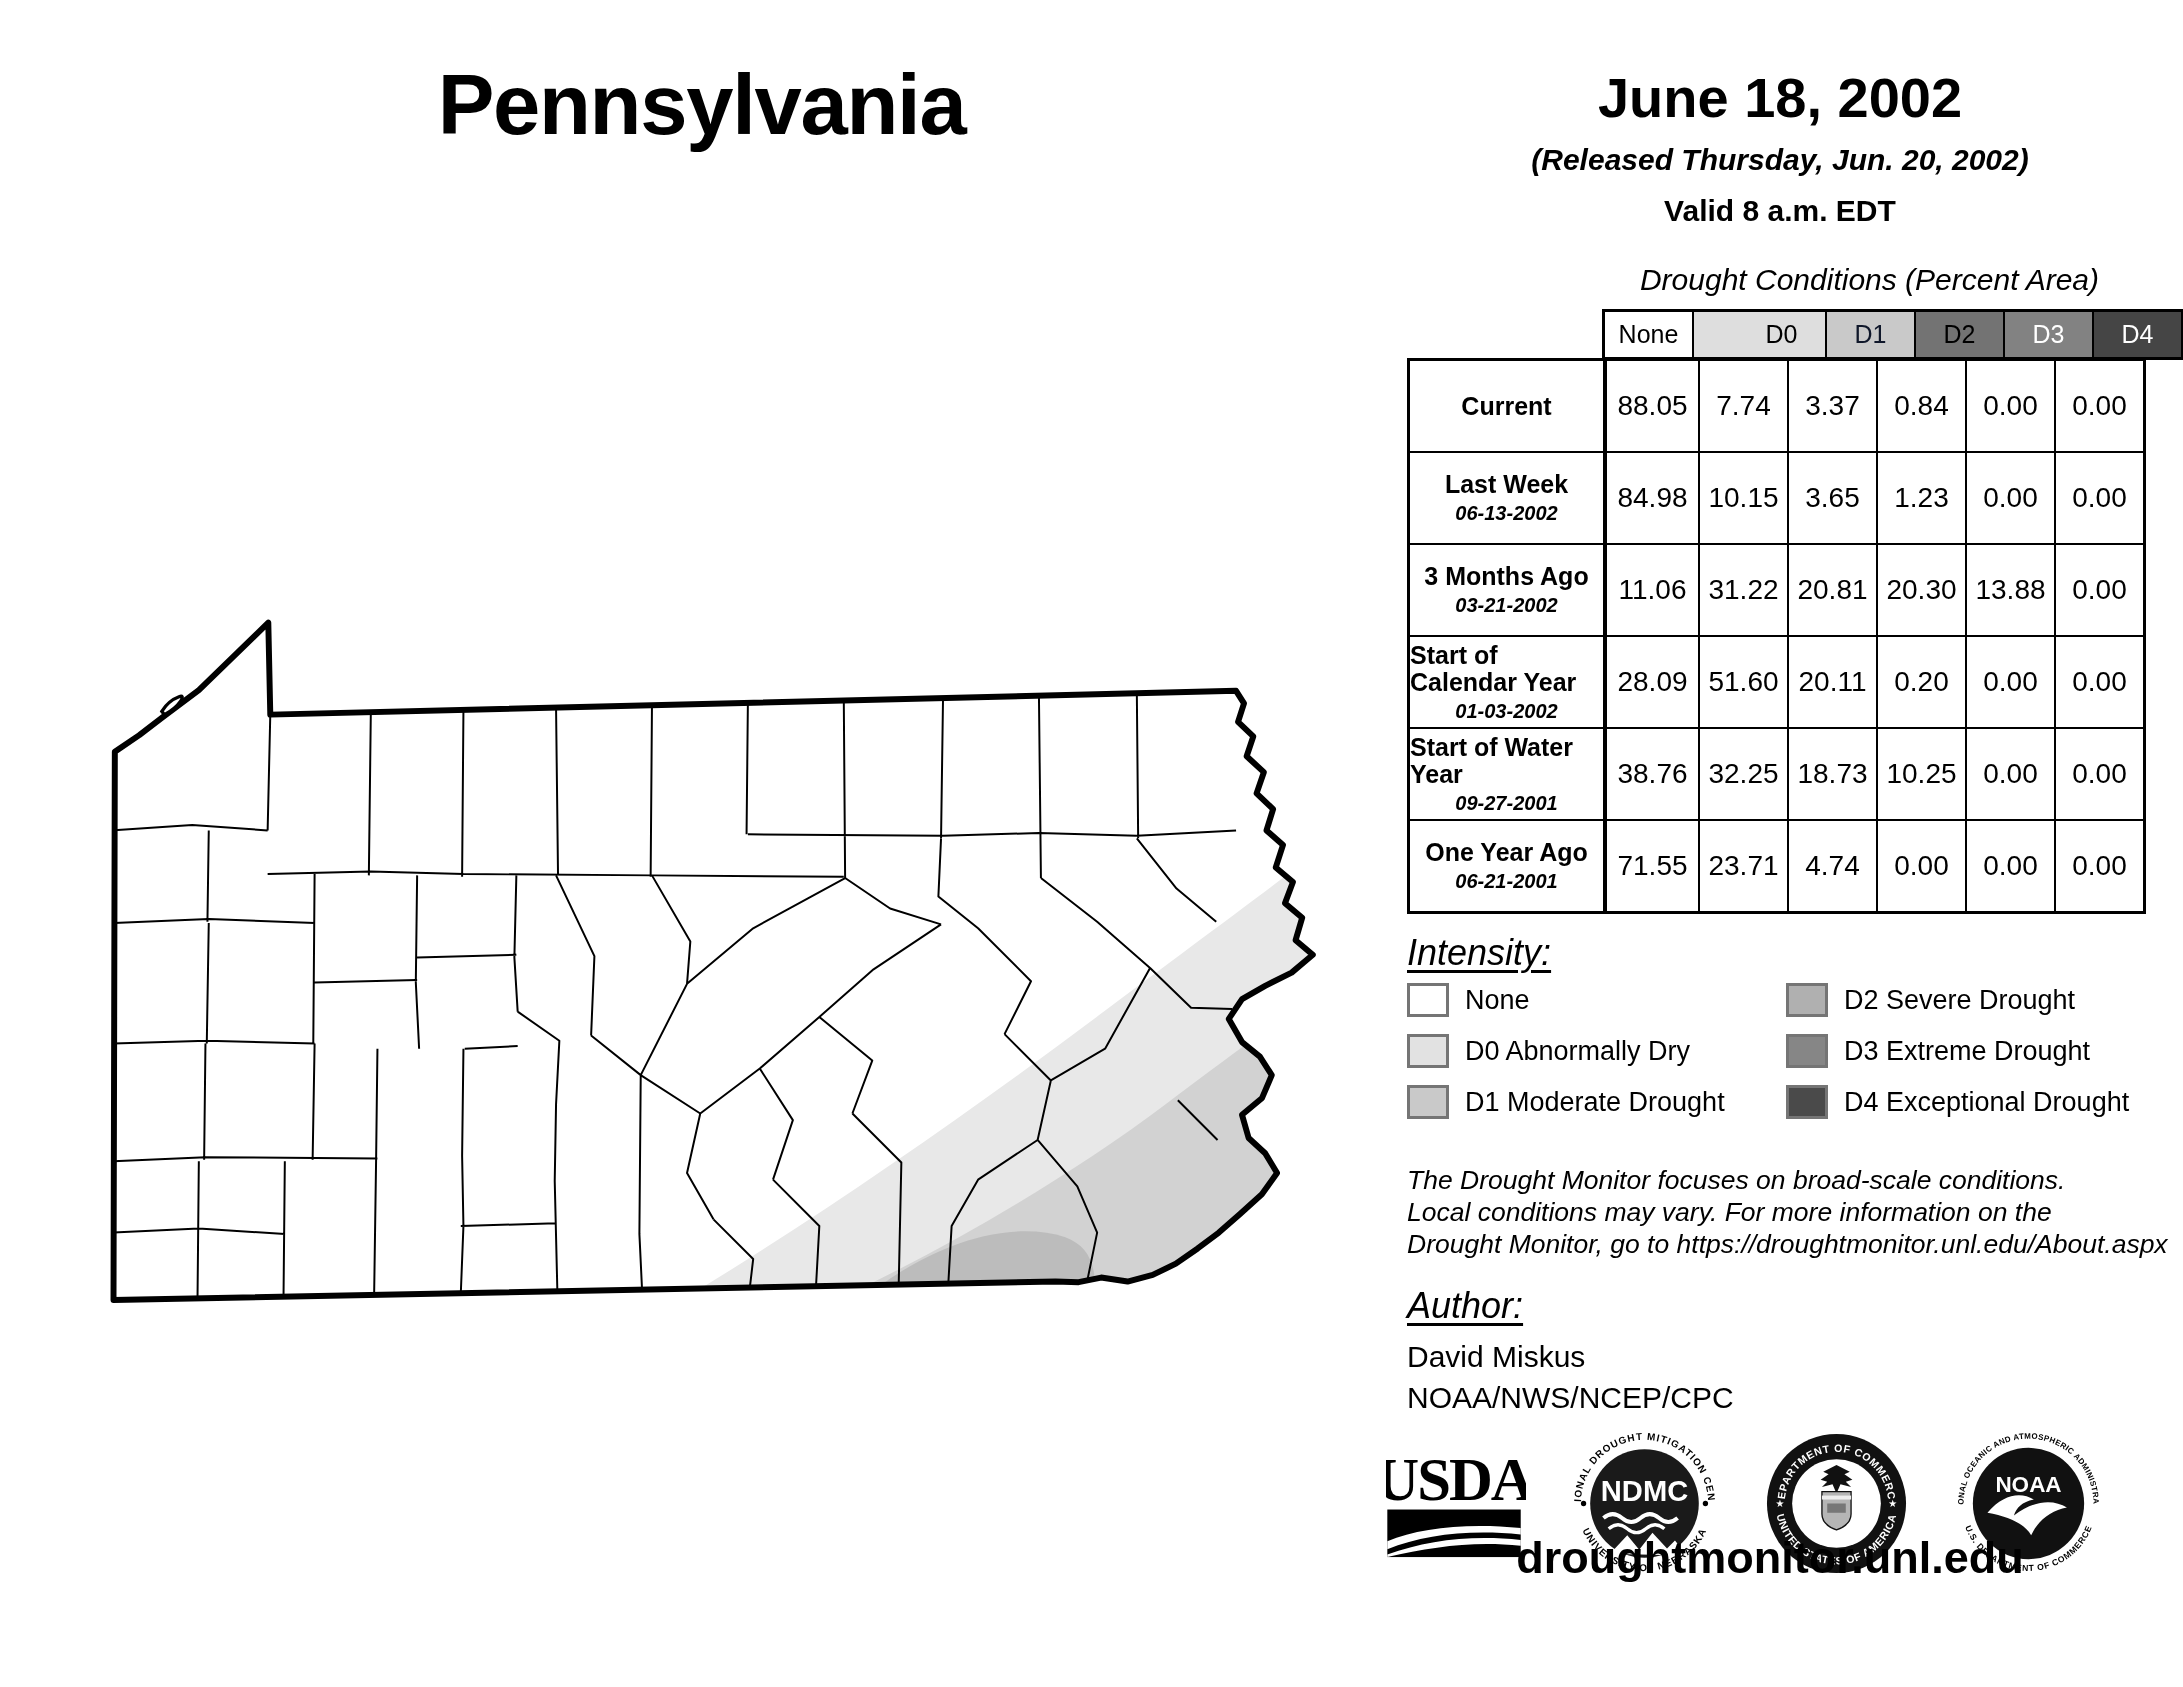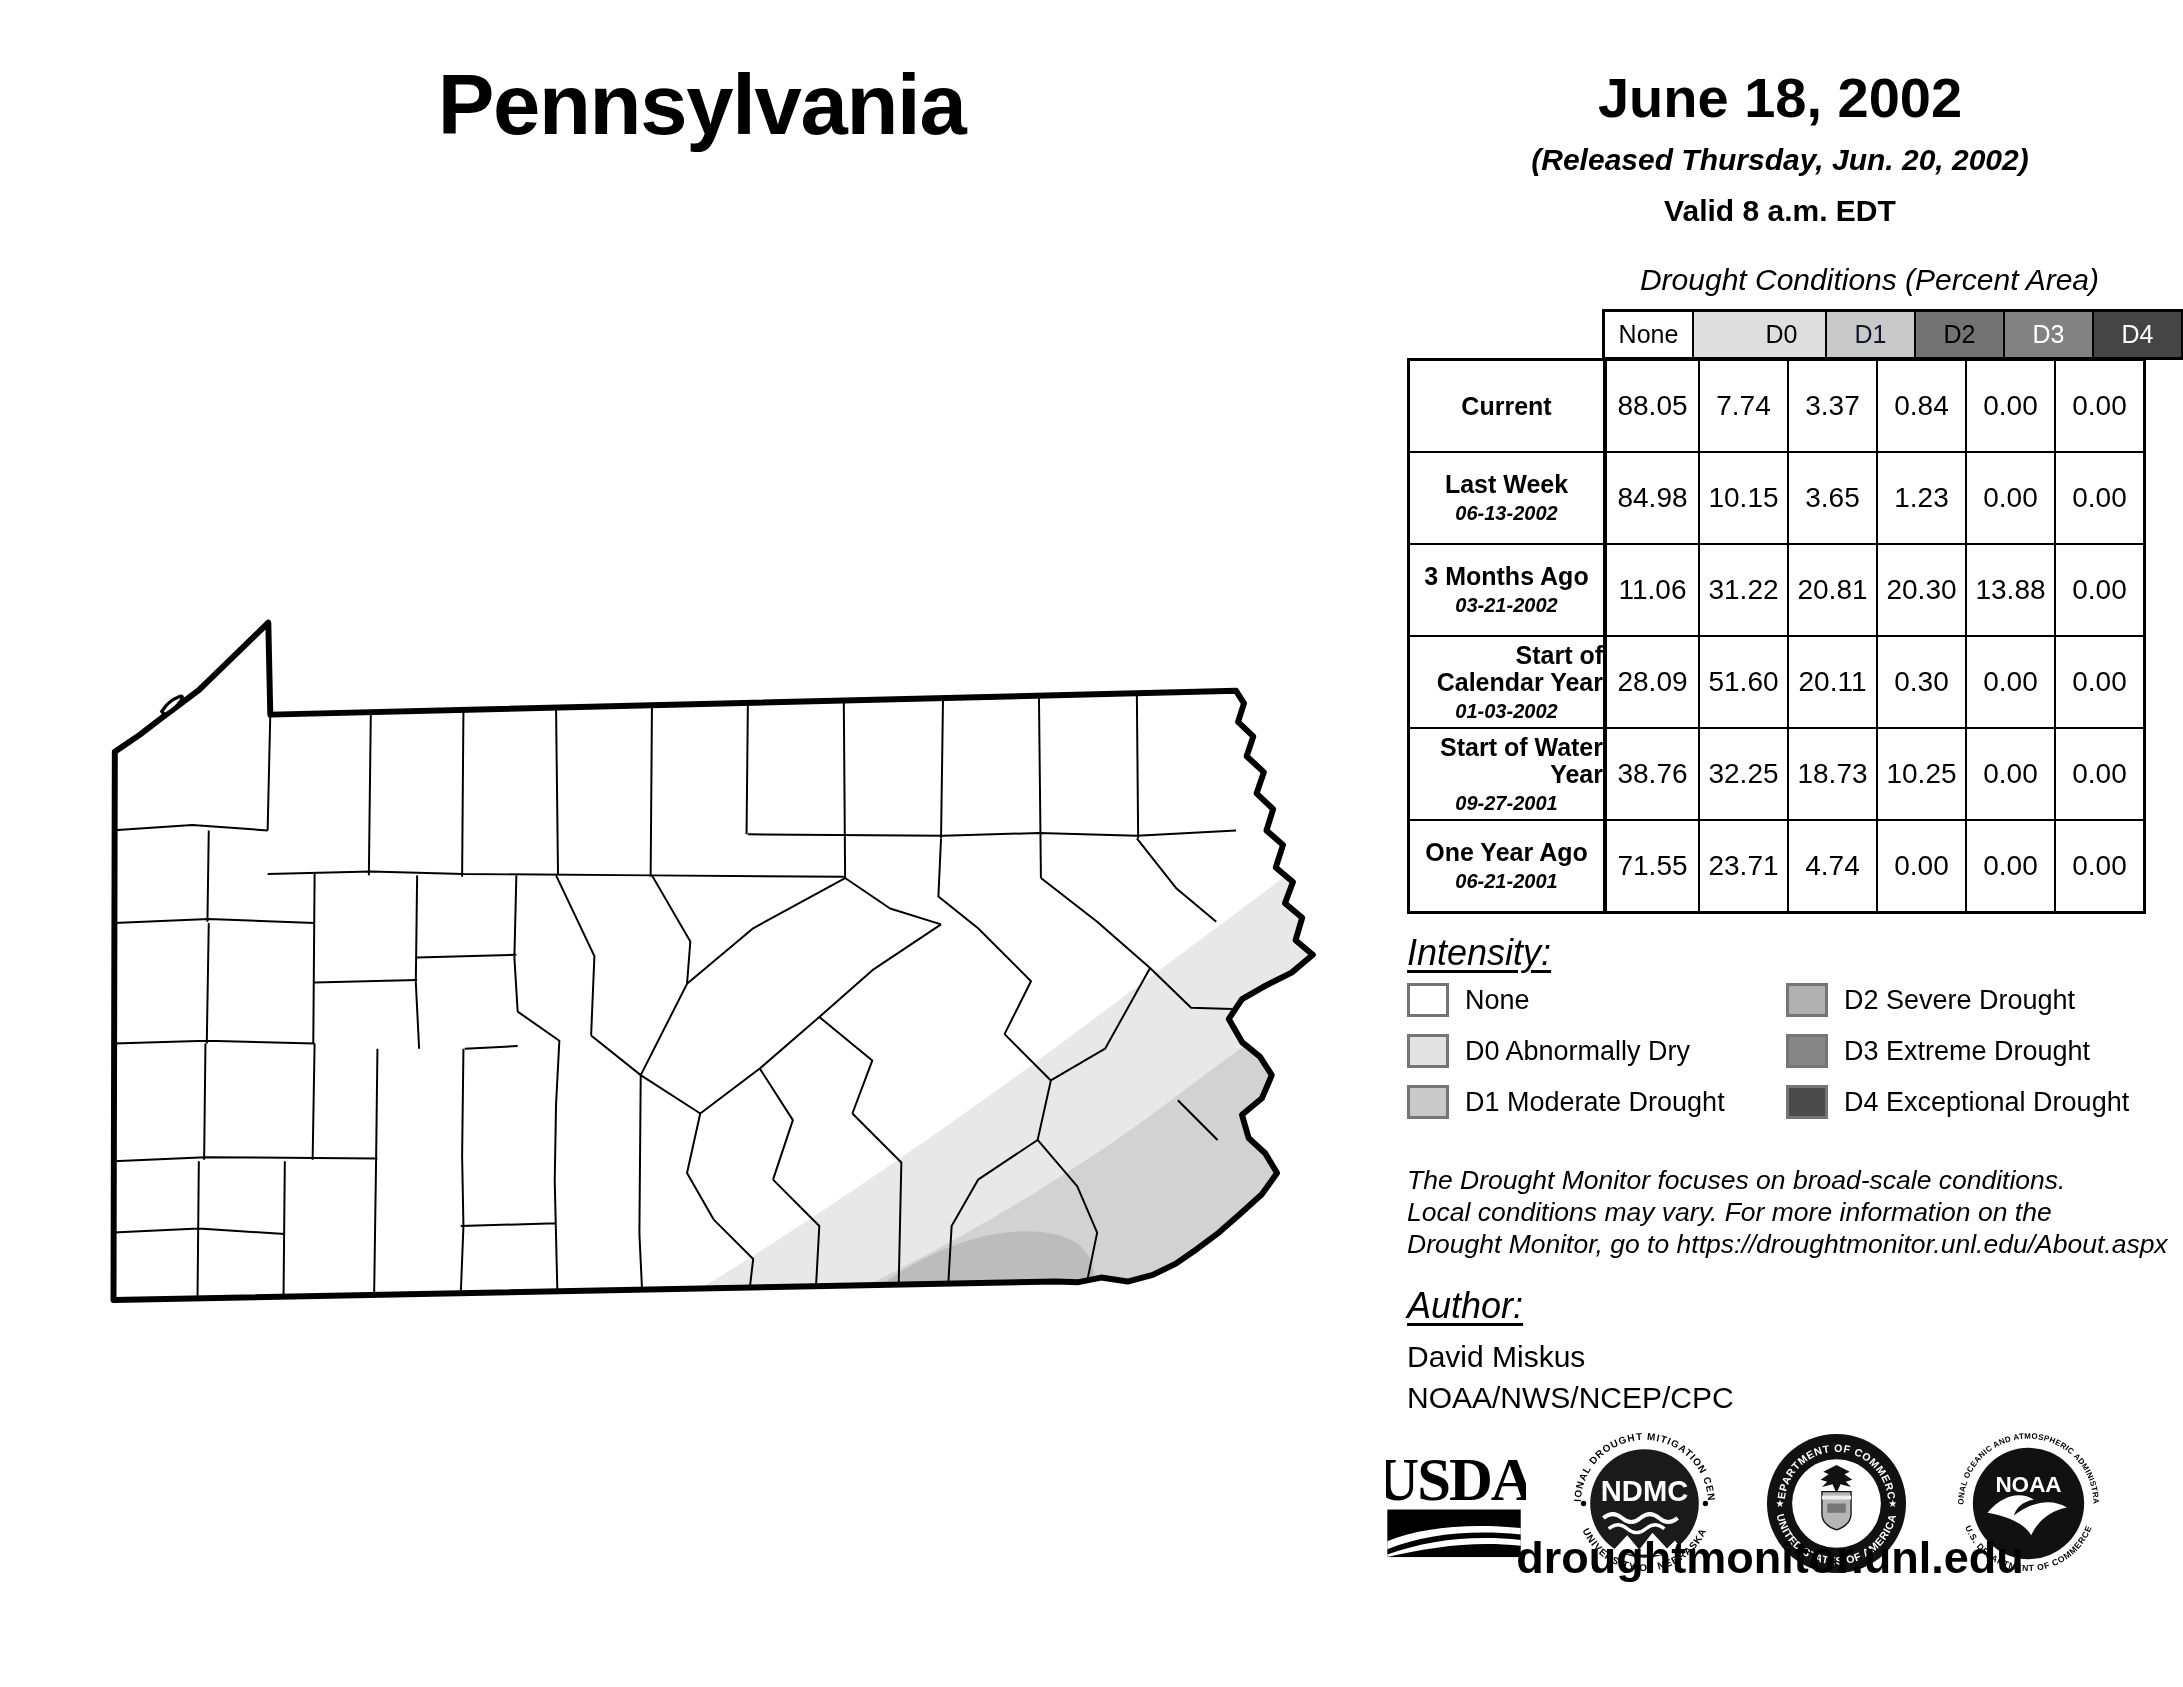--- a/index.html
+++ b/index.html
@@ -22,21 +22,21 @@
 
   
   .tbl-header{left:1602px;top:309px;display:flex;border:3.3px solid #000;background:#fff;}
   .hcell{width:87px;height:45px;display:flex;align-items:center;justify-content:center;
          font-size:25px;border-left:2px solid #000;}
   .hcell:first-child{border-left:none;}
   .tbl-body{left:1407px;top:358px;border:3.3px solid #000;background:#fff;}
   .trow{display:flex;border-top:2.6px solid #000;}
   .trow:first-child{border-top:none;}
   .lcell{width:193px;height:90px;display:flex;flex-direction:column;align-items:center;
-         justify-content:center;text-align:right;}
+         justify-content:center;text-align:left;}
   .lbl{font-weight:bold;font-size:25px;line-height:1.08;}
   .ldate{font-weight:bold;font-style:italic;font-size:20px;margin-top:4px;}
   .vcell{width:87px;height:90px;border-left:2px solid #000;display:flex;
          align-items:center;justify-content:center;font-size:28px;}
   .vcell.first{border-left:4px solid #000;width:91px;}
 
   
   .intensity-h,.author-h{font-style:italic;font-size:36px;
         text-decoration:underline;text-decoration-thickness:2.6px;text-underline-offset:5.3px;}
   .leg-col{display:flex;flex-direction:column;gap:17px;}
@@ -176,21 +176,21 @@
       <div class="vcell">0.00</div>
     </div>
     <div class="trow">
       <div class="lcell">
         <span class="lbl">Start of Calendar Year</span>
         <span class="ldate">01-03-2002</span>
       </div>
       <div class="vcell first">28.09</div>
       <div class="vcell">51.60</div>
       <div class="vcell">20.11</div>
-      <div class="vcell">0.30</div>
+      <div class="vcell">0.20</div>
       <div class="vcell">0.00</div>
       <div class="vcell">0.00</div>
     </div>
     <div class="trow">
       <div class="lcell">
         <span class="lbl">Start of Water Year</span>
         <span class="ldate">09-27-2001</span>
       </div>
       <div class="vcell first">38.76</div>
       <div class="vcell">32.25</div>

